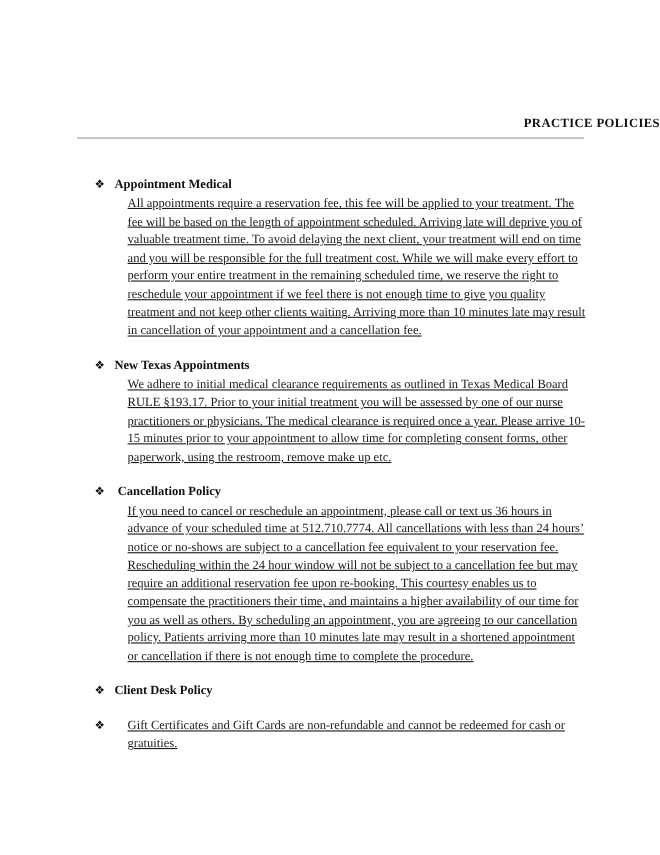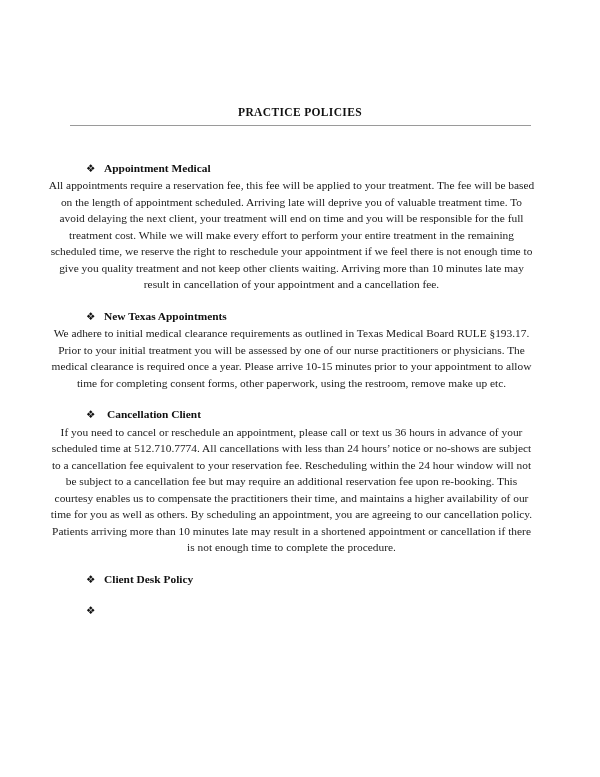--- a/index.html
+++ b/index.html
@@ -23,21 +23,21 @@
     box-sizing: border-box;
     background: #ffffff;
     overflow: hidden;
   }
 
   .doc-title {
     position: absolute;
     top: 106px;
     left: 0;
     width: 600px;
-    text-align: center;
+    text-align: right;
     font-size: 11.5px;
     font-weight: bold;
     letter-spacing: 0.35px;
     color: #111111;
   }
 
   .title-rule {
     position: absolute;
     top: 125px;
     left: 70px;
@@ -78,26 +78,27 @@
     top: 0;
     width: 14px;
     font-size: 10.5px;
     line-height: 16.4px;
     font-family: "DejaVu Sans", sans-serif;
     color: #111111;
     font-weight: normal;
   }
 
   .policy-body {
-    padding-left: 48px;
+    padding-left: 116px;
     padding-right: 65px;
     font-size: 11.4px;
     line-height: 16.5px;
-    text-align: center;
+    text-align: left;
     color: #1a1a1a;
+    text-decoration: underline;
   }
 
   .policy-body p {
     margin: 0;
   }
 </style>
 </head>
 <body>
 
 <div class="page">
@@ -124,34 +125,37 @@
         <span>New Texas Appointments</span>
       </div>
       <div class="policy-body">
         <p>We adhere to initial medical clearance requirements as outlined in Texas Medical Board RULE §193.17. Prior to your initial treatment you will be assessed by one of our nurse practitioners or physicians. The medical clearance is required once a year.  Please arrive 10-15 minutes prior to your appointment to allow time for completing consent forms, other paperwork, using the restroom, remove make up etc.</p>
       </div>
     </div>
 
     <div class="policy-section">
       <div class="policy-heading indented">
         <span class="bullet-icon">❖</span>
-        <span>Cancellation Client</span>
+        <span>Cancellation Policy</span>
       </div>
       <div class="policy-body">
         <p>If you need to cancel or reschedule an appointment, please call or text us 36 hours in advance of your scheduled time at 512.710.7774. All cancellations with less than 24 hours’ notice or no-shows are subject to a cancellation fee equivalent to your reservation fee. Rescheduling within the 24 hour window will not be subject to a cancellation fee but may require an additional reservation fee upon re-booking. This courtesy enables us to compensate the practitioners their time, and maintains a higher availability of our time for you as well as others. By scheduling an appointment, you are agreeing to our cancellation policy. Patients arriving more than 10 minutes late may result in a shortened appointment or cancellation if there is not enough time to complete the procedure.</p>
       </div>
     </div>
 
     <div class="policy-section">
       <div class="policy-heading">
         <span class="bullet-icon">❖</span>
         <span>Client Desk Policy</span>
       </div>
     </div>
 
     <div class="policy-section">
       <div class="policy-heading">
         <span class="bullet-icon">❖</span>
       </div>
+      <div class="policy-body">
+        <p>Gift Certificates and Gift Cards are non-refundable and cannot be redeemed for cash or gratuities.</p>
+      </div>
     </div>
 
   </div>
 </div>
 
 </body></html>

